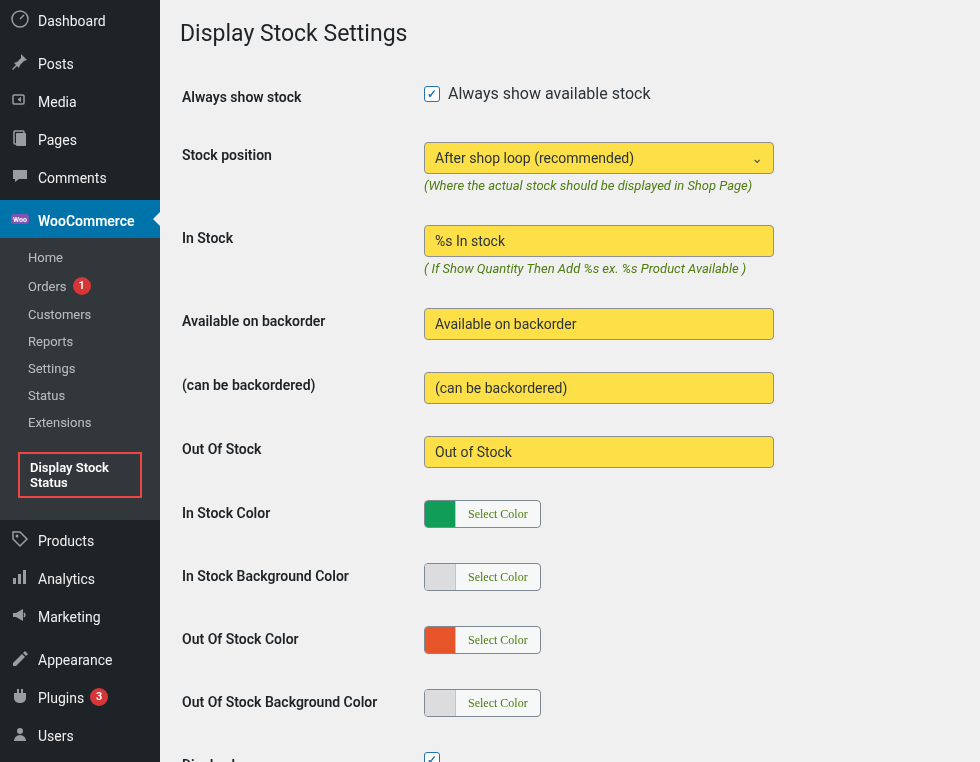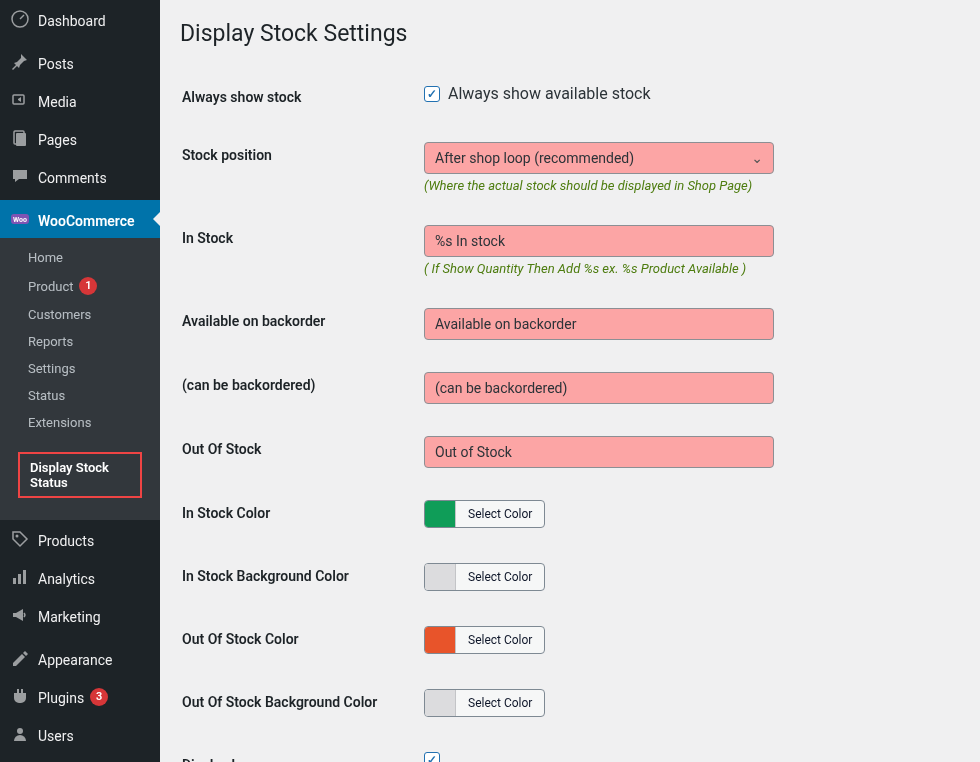--- a/index.html
+++ b/index.html
@@ -24,27 +24,27 @@
     .form-table { width: 100%; }
     .form-table tr { }
     .form-table th { width: 240px; text-align: left; vertical-align: top; padding: 20px 10px 20px 0; font-weight: 600; font-size: 14px; color: #1d2327; }
     .form-table td { padding: 15px 10px 15px 0; vertical-align: top; }
     
     .checkbox-row { display: flex; align-items: center; gap: 8px; }
     .checkbox { width: 16px; height: 16px; border: 1px solid #2271b1; border-radius: 3px; display: flex; align-items: center; justify-content: center; background: #fff; color: #2271b1; font-size: 12px; font-weight: bold; }
     .checkbox.checked::before { content: "✓"; }
     .cblabel { font-size: 16px; color: #2c3338; }
     
-    .select, .textinput { width: 350px; height: 32px; border: 1px solid #8c8f94; border-radius: 4px; background: #fca5a5; padding: 0 10px; font-size: 14px; color: #2c3338; display: flex; align-items: center; justify-content: space-between; }
+    .select, .textinput { width: 350px; height: 32px; border: 1px solid #8c8f94; border-radius: 4px; background: #fde047; padding: 0 10px; font-size: 14px; color: #2c3338; display: flex; align-items: center; justify-content: space-between; }
     .select .chev { color: #555; }
     .helptext { font-size: 13px; font-style: italic; color: #4d7c0f; margin-top: 4px; }
     
     .color-pick { display: inline-flex; border: 1px solid #7e8993; border-radius: 4px; overflow: hidden; height: 28px; background: #f6f7f7; }
     .color-swatch { width: 30px; }
-    .color-btn { padding: 0 12px; font-size: 12px; color: #0f172a; display: flex; align-items: center; border-left: 1px solid #c3c4c7; }
+    .color-btn { padding: 0 12px; font-size: 12px; color: #4d7c0f; display: flex; align-items: center; border-left: 1px solid #c3c4c7; font-family: Liberation Serif, serif; }
   </style>
 </head>
 <body>
 
 <div class="sidebar">
   <div class="menu-item top">
     <span class="icon">
         <svg width="20" height="20" viewBox="0 0 20 20" fill="currentColor">
           <circle cx="10" cy="10" r="8" fill="none" stroke="currentColor" stroke-width="1.5"></circle>
           <path d="M10 10 L14 6" stroke="currentColor" stroke-width="1.5"></path>
@@ -95,21 +95,21 @@
           <text x="10" y="13" font-size="7" fill="white" text-anchor="middle" font-weight="bold">Woo</text>
         </svg>
       </span>
     <span style="font-weight:600;">WooCommerce</span>
   </div>
   <div class="submenu">
     <div class="submenu-item">
         <span>Home</span>
       </div>
     <div class="submenu-item">
-        <span>Product</span>
+        <span>Orders</span>
         <span class="badge">1</span>
       </div>
     <div class="submenu-item">
         <span>Customers</span>
       </div>
     <div class="submenu-item">
         <span>Reports</span>
       </div>
     <div class="submenu-item">
         <span>Settings</span>

